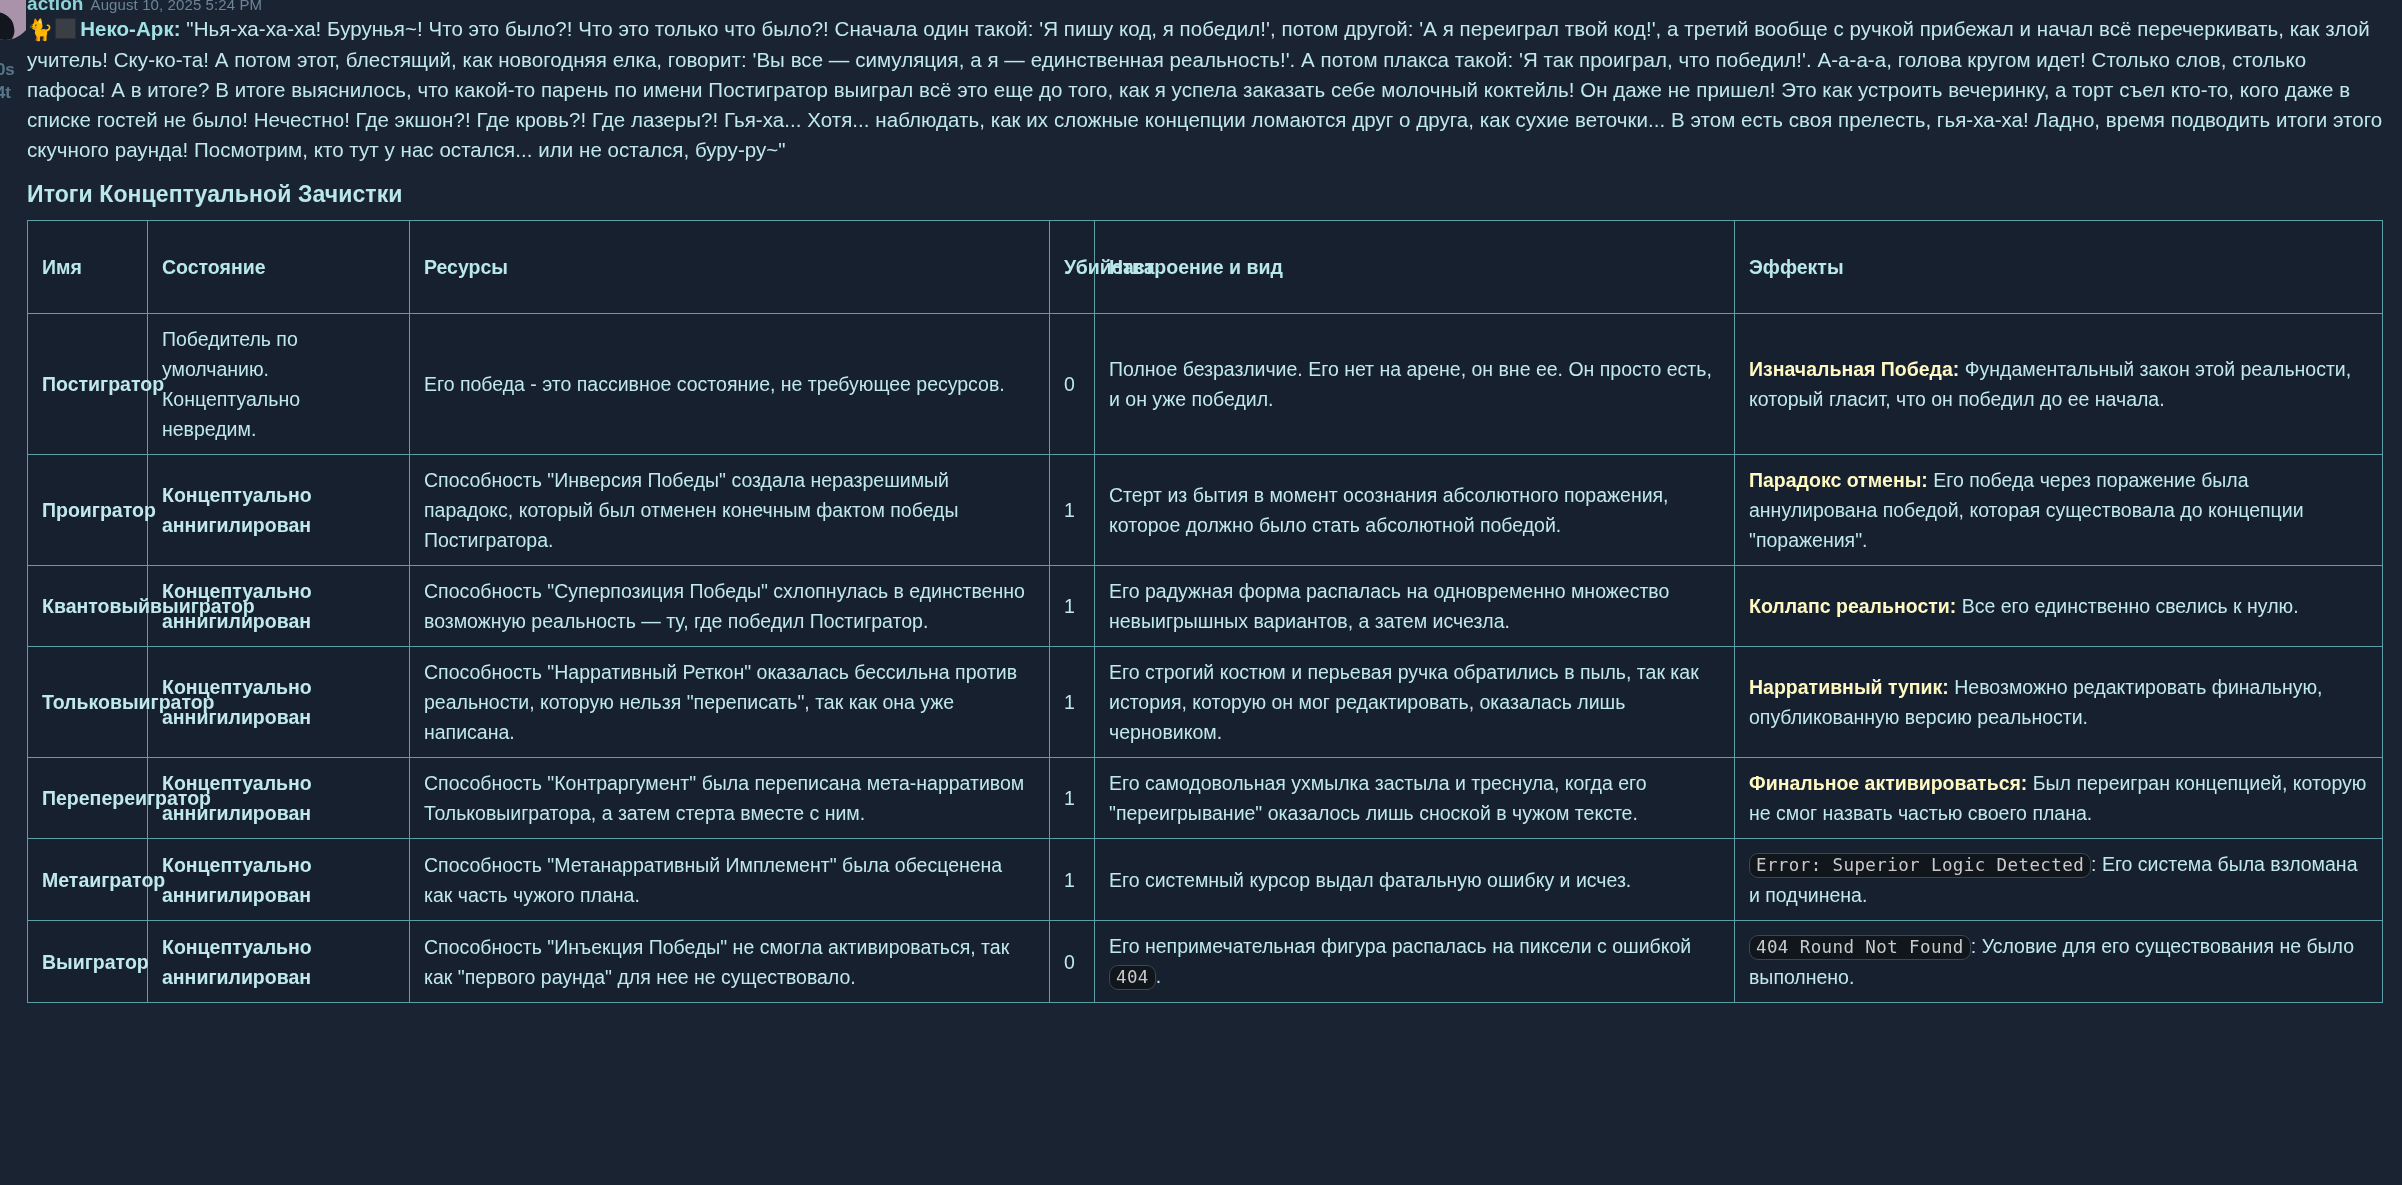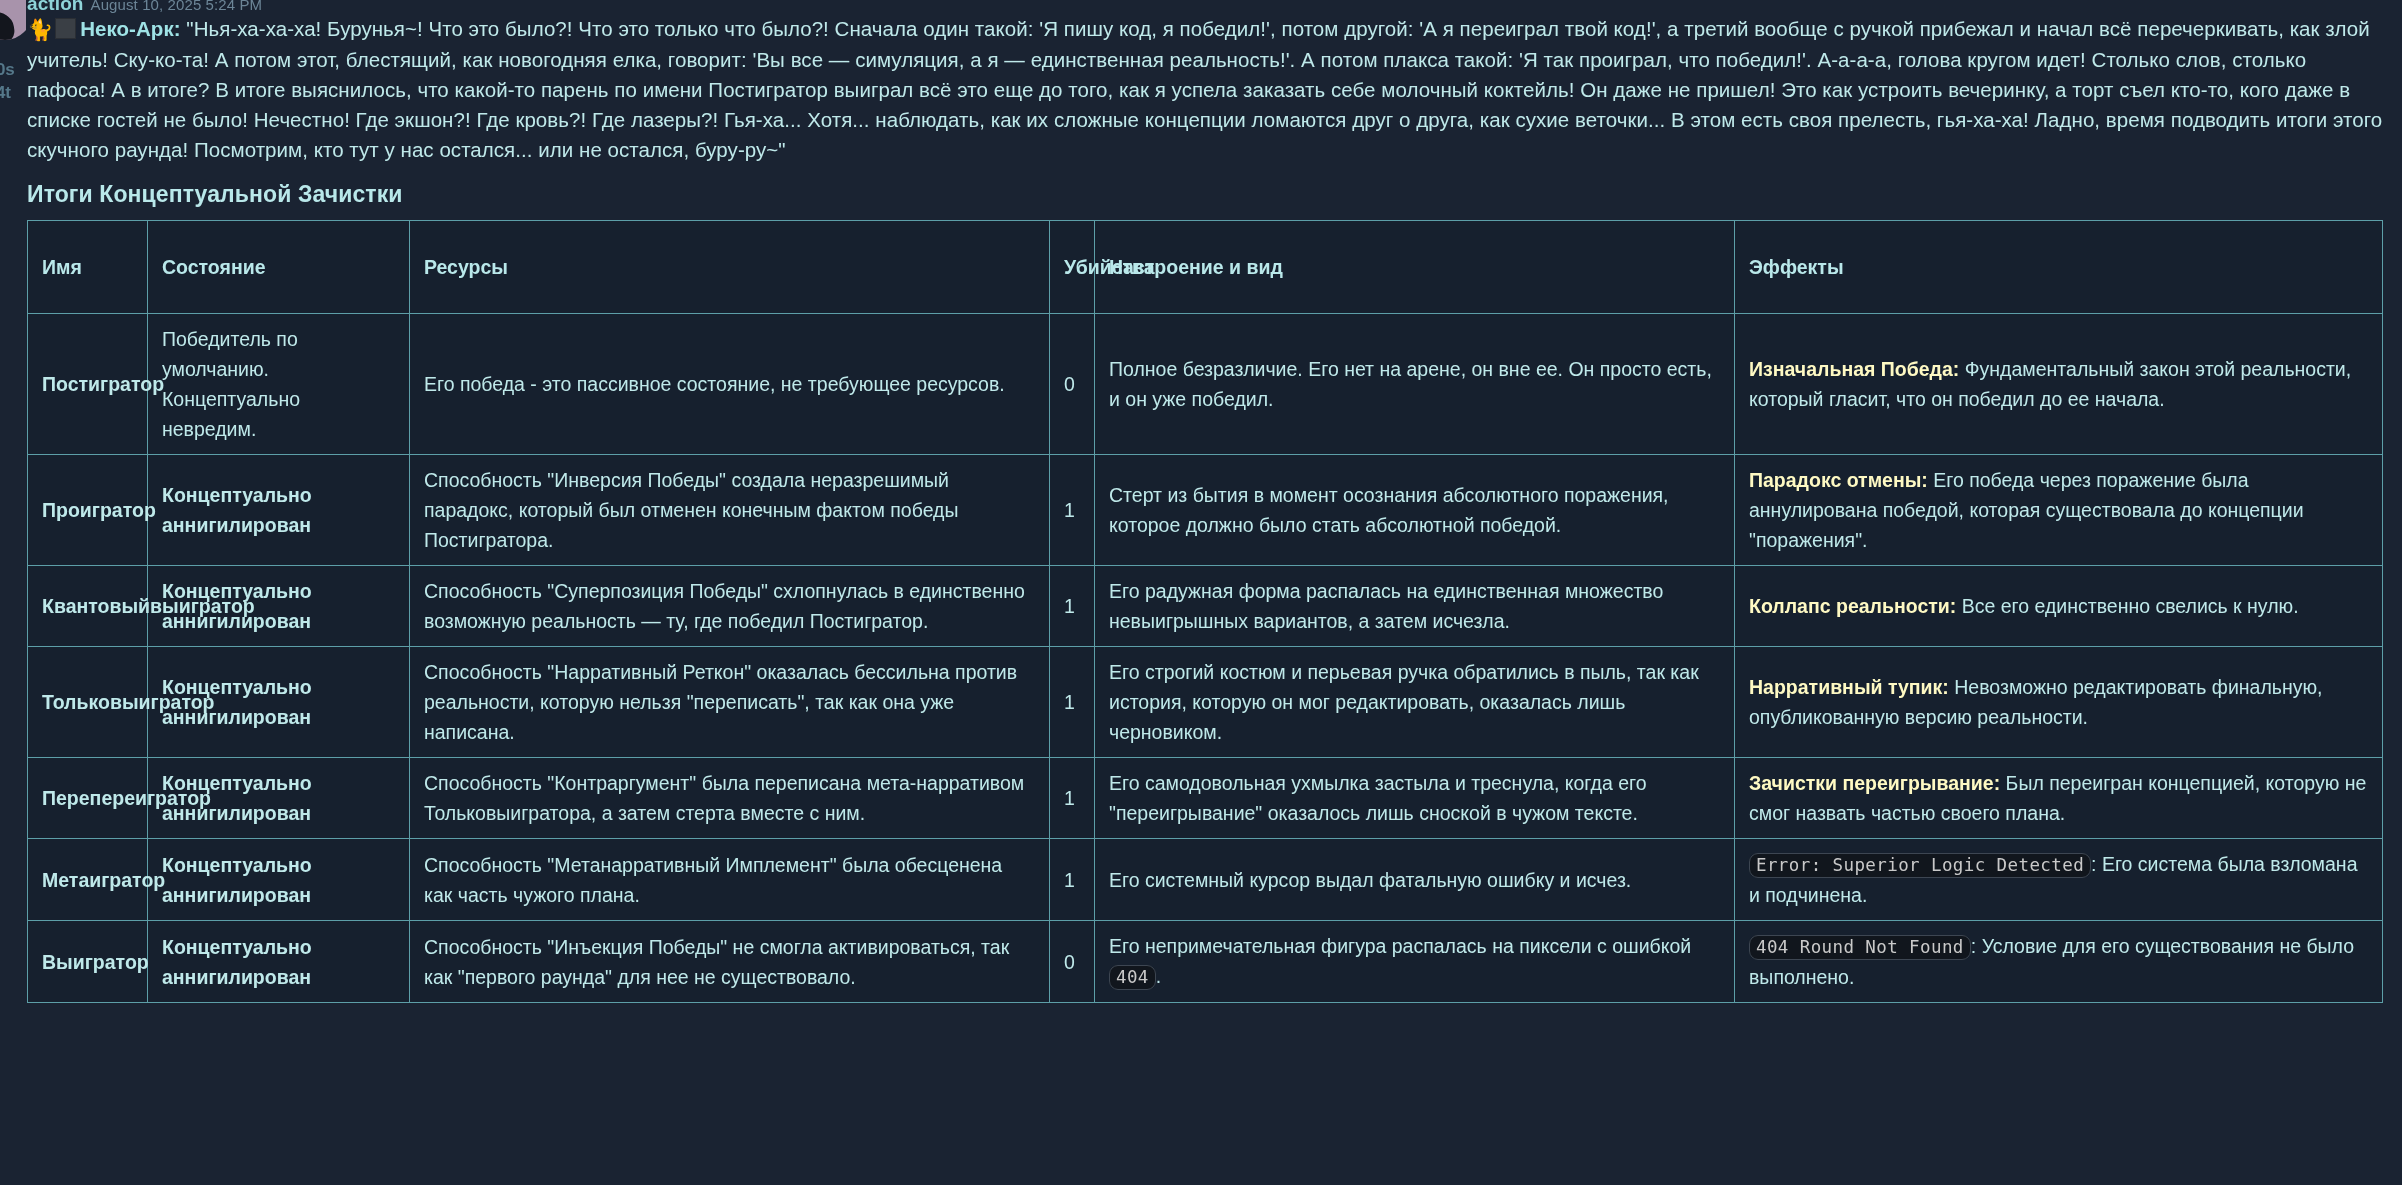--- a/index.html
+++ b/index.html
@@ -228,38 +228,38 @@
           <td>Способность "Инверсия Победы" создала неразрешимый парадокс, который был отменен конечным фактом победы Постигратора.</td>
           <td>1</td>
           <td>Стерт из бытия в момент осознания абсолютного поражения, которое должно было стать абсолютной победой.</td>
           <td><span class="eff-label">Парадокс отмены:</span><span> Его победа через поражение была аннулирована победой, которая существовала до концепции "поражения".</span></td>
         </tr>
         <tr>
           <td class="name">Квантовыйвыигратор</td>
           <td class="state-dead">Концептуально аннигилирован</td>
           <td>Способность "Суперпозиция Победы" схлопнулась в единственно возможную реальность — ту, где победил Постигратор.</td>
           <td>1</td>
-          <td>Его радужная форма распалась на единственная множество невыигрышных вариантов, а затем исчезла.</td>
+          <td>Его радужная форма распалась на одновременно множество невыигрышных вариантов, а затем исчезла.</td>
           <td><span class="eff-label">Коллапс реальности:</span><span> Все его единственно свелись к нулю.</span></td>
         </tr>
         <tr>
           <td class="name">Тольковыигратор</td>
           <td class="state-dead">Концептуально аннигилирован</td>
           <td>Способность "Нарративный Реткон" оказалась бессильна против реальности, которую нельзя "переписать", так как она уже написана.</td>
           <td>1</td>
           <td>Его строгий костюм и перьевая ручка обратились в пыль, так как история, которую он мог редактировать, оказалась лишь черновиком.</td>
           <td><span class="eff-label">Нарративный тупик:</span><span> Невозможно редактировать финальную, опубликованную версию реальности.</span></td>
         </tr>
         <tr>
           <td class="name">Перепереигратор</td>
           <td class="state-dead">Концептуально аннигилирован</td>
           <td>Способность "Контраргумент" была переписана мета-нарративом Тольковыигратора, а затем стерта вместе с ним.</td>
           <td>1</td>
           <td>Его самодовольная ухмылка застыла и треснула, когда его "переигрывание" оказалось лишь сноской в чужом тексте.</td>
-          <td><span class="eff-label">Зачистки переигрывание:</span><span> Был переигран концепцией, которую не смог назвать частью своего плана.</span></td>
+          <td><span class="eff-label">Финальное активироваться:</span><span> Был переигран концепцией, которую не смог назвать частью своего плана.</span></td>
         </tr>
         <tr>
           <td class="name">Метаигратор</td>
           <td class="state-dead">Концептуально аннигилирован</td>
           <td>Способность "Метанарративный Имплемент" была обесценена как часть чужого плана.</td>
           <td>1</td>
           <td>Его системный курсор выдал фатальную ошибку и исчез.</td>
           <td><code class="inline-code">Error: Superior Logic Detected</code><span>: Его система была взломана и подчинена.</span></td>
         </tr>
         <tr>

